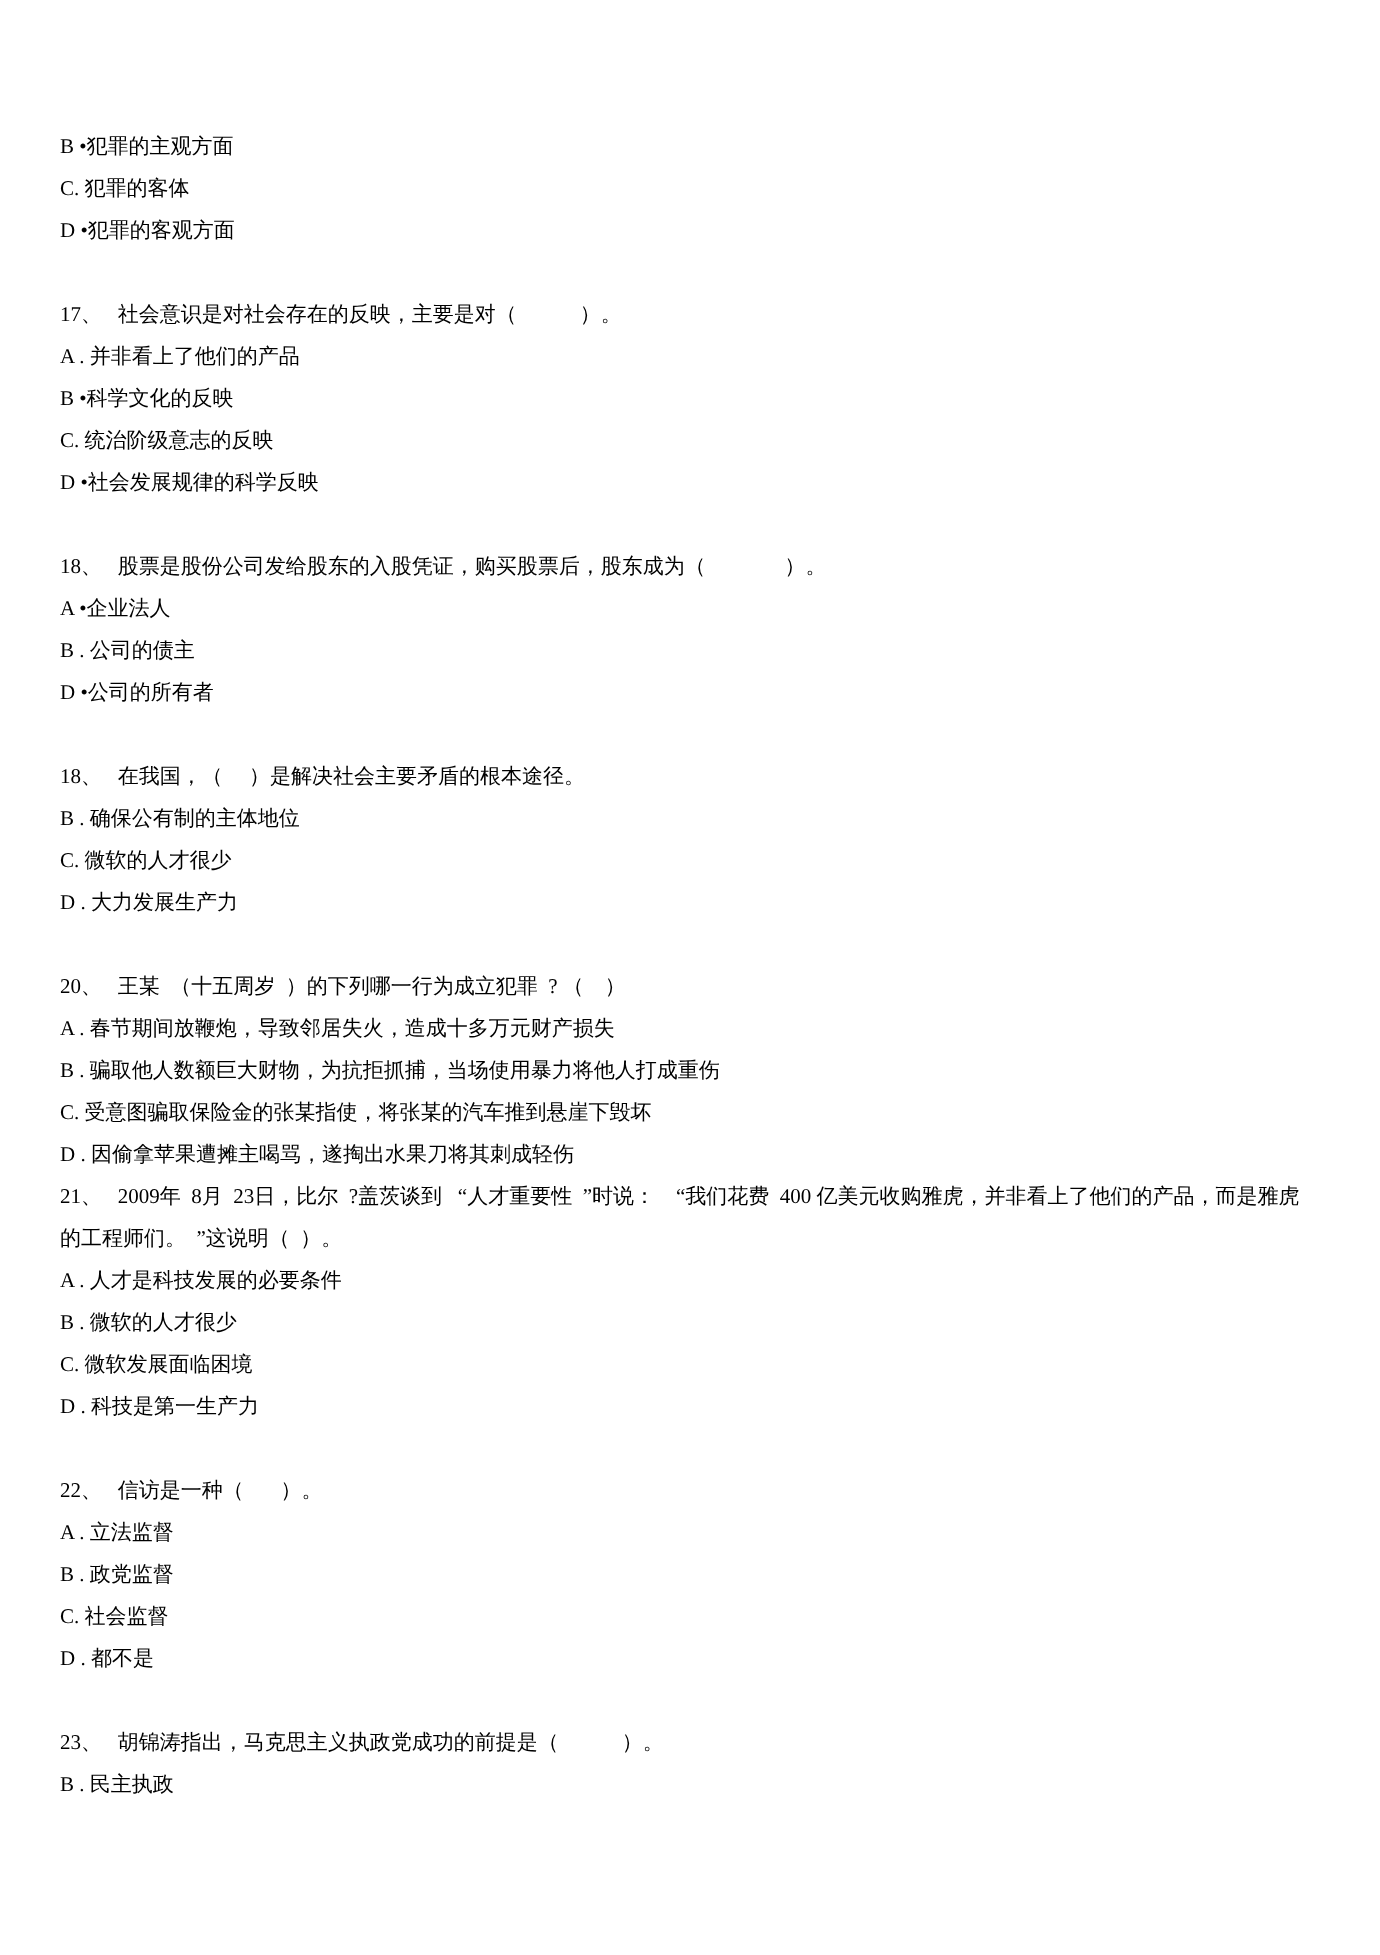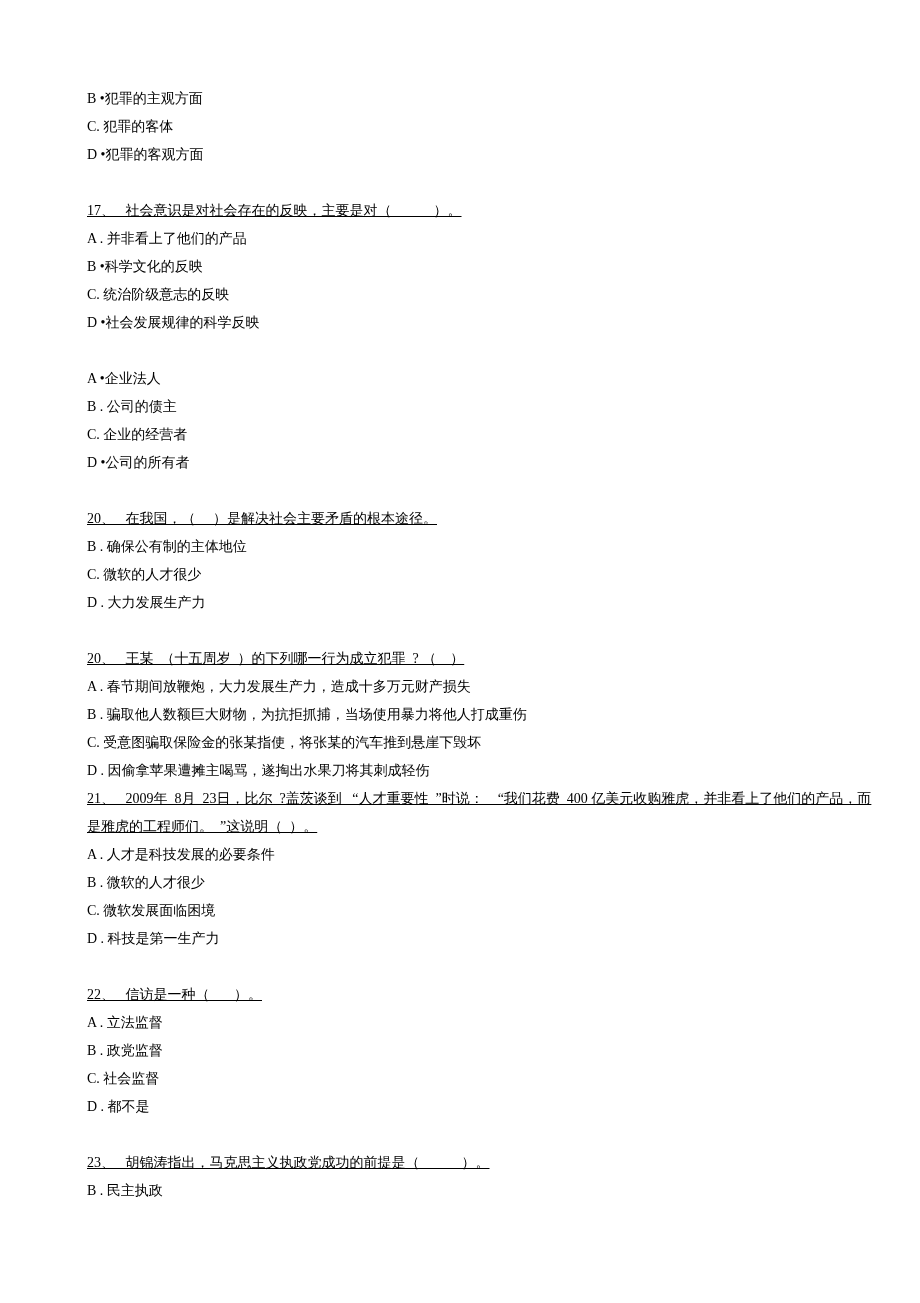--- a/index.html
+++ b/index.html
@@ -7,31 +7,29 @@
       background: #ffffff;
       font-family: "SimSun", "宋体", serif;
       font-size: 14px;
       line-height: 2;
       color: #000000;
       padding: 85px 40px 40px 40px;
       width: 920px;
     }
     .line {
       white-space: pre-wrap;
-      margin-left: 47px;
     }
     .question-block {
       margin-bottom: 0;
     }
     .spacer {
       height: 28px;
     }
     .question-stem {
       display: block;
-      text-decoration: underline;
     }
     .option {
       display: block;
     }
   </style>
 </head>
 <body>
 
 <div class="question-block">
   <span class="option line">B •犯罪的主观方面</span>
@@ -45,40 +43,40 @@
   <span class="question-stem line">17、   社会意识是对社会存在的反映，主要是对（            ）。</span>
   <span class="option line">A . 并非看上了他们的产品</span>
   <span class="option line">B •科学文化的反映</span>
   <span class="option line">C. 统治阶级意志的反映</span>
   <span class="option line">D •社会发展规律的科学反映</span>
 </div>
 
 <div class="spacer"></div>
 
 <div class="question-block">
+  <span class="question-stem line">18、   股票是股份公司发给股东的入股凭证，购买股票后，股东成为（               ）。</span>
   <span class="option line">A •企业法人</span>
   <span class="option line">B . 公司的债主</span>
-  <span class="option line">C. 企业的经营者</span>
   <span class="option line">D •公司的所有者</span>
 </div>
 
 <div class="spacer"></div>
 
 <div class="question-block">
-  <span class="question-stem line">20、   在我国，（     ）是解决社会主要矛盾的根本途径。</span>
+  <span class="question-stem line">18、   在我国，（     ）是解决社会主要矛盾的根本途径。</span>
   <span class="option line">B . 确保公有制的主体地位</span>
   <span class="option line">C. 微软的人才很少</span>
   <span class="option line">D . 大力发展生产力</span>
 </div>
 
 <div class="spacer"></div>
 
 <div class="question-block">
   <span class="question-stem line">20、   王某  （十五周岁  ）的下列哪一行为成立犯罪  ? （    ）</span>
-  <span class="option line">A . 春节期间放鞭炮，大力发展生产力，造成十多万元财产损失</span>
+  <span class="option line">A . 春节期间放鞭炮，导致邻居失火，造成十多万元财产损失</span>
   <span class="option line">B . 骗取他人数额巨大财物，为抗拒抓捕，当场使用暴力将他人打成重伤</span>
   <span class="option line">C. 受意图骗取保险金的张某指使，将张某的汽车推到悬崖下毁坏</span>
   <span class="option line">D . 因偷拿苹果遭摊主喝骂，遂掏出水果刀将其刺成轻伤</span>
 </div>
 
 <div class="question-block">
   <span class="question-stem line">21、   2009年  8月  23日，比尔  ?盖茨谈到   “人才重要性  ”时说：    “我们花费  400 亿美元收购雅虎，并非看上了他们的产品，而是雅虎的工程师们。  ”这说明（  ）。</span>
   <span class="option line">A . 人才是科技发展的必要条件</span>
   <span class="option line">B . 微软的人才很少</span>
   <span class="option line">C. 微软发展面临困境</span>

